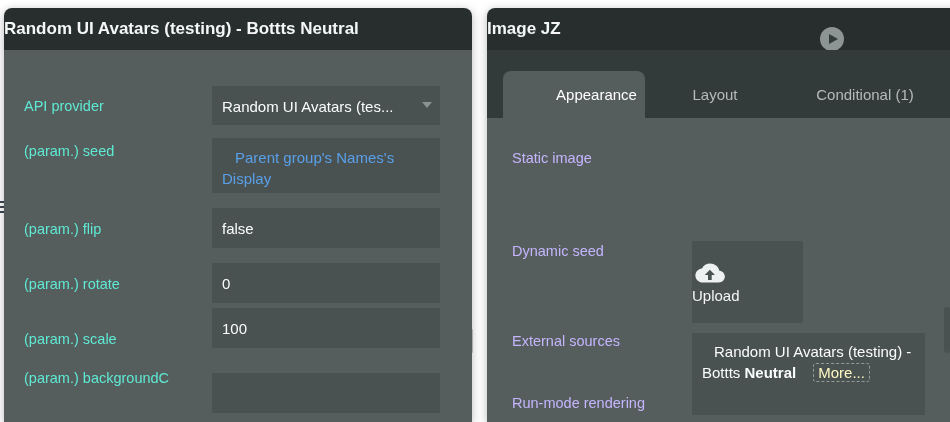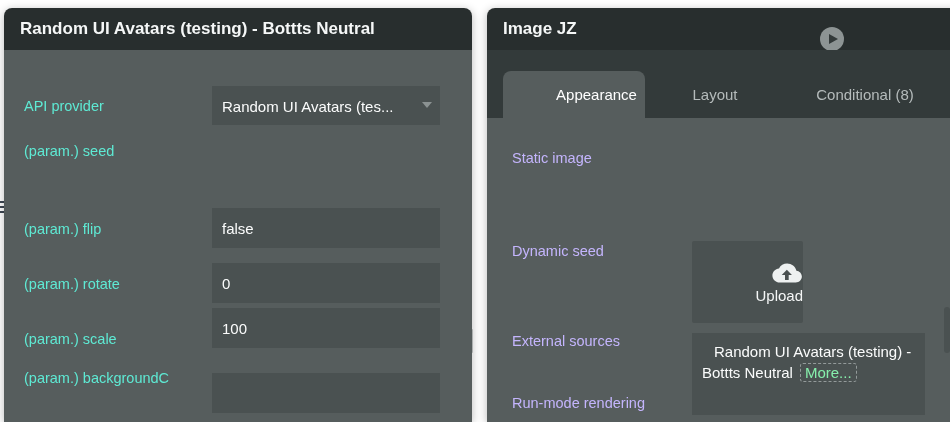--- a/index.html
+++ b/index.html
@@ -2,21 +2,21 @@
 <html><head>
 <meta charset="utf-8">
 <style>
   html,body{margin:0;padding:0;background:#e9e9e9;}
   *{box-sizing:border-box;font-family:"Liberation Sans",sans-serif;}
   #stage{position:relative;width:950px;height:422px;background:#ffffff;overflow:hidden;}
 
   .panel{position:absolute;top:8px;box-shadow:0 2px 10px rgba(0,0,0,.28);}
   .panel-header{position:absolute;left:0;top:0;width:100%;height:42px;background:#282e2e;
     border-radius:8px 8px 0 0;color:#f5f7f7;font-size:17px;font-weight:700;
-    line-height:42px;padding-left:16px;white-space:nowrap;overflow:hidden;}
+    line-height:42px;padding-left:0;white-space:nowrap;overflow:hidden;}
   .panel-body{position:absolute;left:0;top:42px;width:100%;bottom:0;background:#565d5d;}
 
   
   #left-panel{left:4px;width:468px;height:414px;border-radius:8px 8px 0 0;}
   .lrow-label{position:absolute;left:20px;color:#5eead4;font-size:14.5px;white-space:nowrap;}
   .lfield{position:absolute;left:208px;width:228px;background:#4a5151;color:#fbfcfc;
     font-size:15px;}
   .lfield .val{position:absolute;left:10px;top:50%;transform:translateY(-50%);white-space:nowrap;}
   .caret{width:0;height:0;border-left:5.5px solid transparent;border-right:5.5px solid transparent;
     border-top:6.5px solid #8b9292;position:absolute;}
@@ -26,27 +26,27 @@
   #right-panel{left:487px;width:478px;height:414px;border-radius:8px 0 0 0;}
   #right-panel .panel-header{border-radius:8px 0 0 0;}
   .tab-strip{position:absolute;left:0;top:42px;width:100%;height:68px;background:#333a3a;}
   .tab{position:absolute;bottom:0;height:47px;line-height:47px;text-align:center;
     font-size:15px;color:#b5bbbb;cursor:default;}
   .tab.active{background:#565d5d;border-radius:8px 8px 0 0;color:#ffffff;padding-left:45px;}
   #right-panel .panel-body{top:110px;}
   .rrow-label{position:absolute;left:25px;color:#c4b5fd;font-size:14.5px;white-space:nowrap;}
 
   .upload-btn{position:absolute;left:205px;top:123px;width:111px;height:82px;background:#4a5151;
-    border-radius:2px;display:flex;flex-direction:column;align-items:flex-end;justify-content:center;
+    border-radius:2px;display:flex;flex-direction:column;align-items:flex-start;justify-content:center;
     color:#f4f6f6;font-size:15px;gap:1px;}
   .dyn-field{position:absolute;left:205px;top:215px;width:233px;height:82px;background:#4a5151;
     color:#fbfcfc;font-size:15px;line-height:21px;padding:8px 8px 0 10px;text-indent:12px;}
-  .dyn-field b{font-weight:400;margin-top:36px;}
+  .dyn-field b{font-weight:700;margin-top:36px;}
   .more-pill{display:inline-block;text-indent:0;border:1px dashed #939a9a;border-radius:3px;
-    color:#86efac;padding:0 4px;margin-left:7px;line-height:17px;}
+    color:#fef9c3;padding:0 4px;margin-left:17px;line-height:17px;}
   .dropdown{position:absolute;background:#4a5151;color:#fbfcfc;font-size:15px;}
 
   
   .hicon{position:absolute;top:19px;}
   .circle-icon{width:24px;height:24px;border-radius:50%;background:#8d9494;position:relative;}
   .play-tri{position:absolute;left:9px;top:6.5px;width:0;height:0;
     border-top:5.5px solid transparent;border-bottom:5.5px solid transparent;
     border-left:9px solid #333a3a;}
   .info-i{position:absolute;left:0;top:0;width:100%;height:100%;color:#333a3a;
     font-weight:700;font-size:15px;text-align:center;line-height:24px;font-family:"Liberation Serif",serif;}
@@ -82,20 +82,23 @@
     <div class="panel-header">Random UI Avatars (testing) - Bottts Neutral</div>
     <div class="panel-body">
 
       <div class="lrow-label" style="top:48px">API provider</div>
       <div class="lfield" style="top:36px;height:39px">
         <span class="val">Random UI Avatars (tes...</span>
         <span class="caret" style="right:8px;top:16px"></span>
       </div>
 
       <div class="lrow-label" style="top:93px">(param.) seed</div>
+      <div class="lfield blue-val" style="top:88px;height:55px">
+        <span>Parent group's Names's Display</span>
+      </div>
 
       <div class="lrow-label" style="top:171px">(param.) flip</div>
       <div class="lfield" style="top:158px;height:40px">
         <span class="val">false</span>
       </div>
 
       <div class="lrow-label" style="top:226px">(param.) rotate</div>
       <div class="lfield" style="top:213px;height:40px">
         <span class="val">0</span>
       </div>
@@ -127,21 +130,21 @@
       <span class="comment-tail"></span>
     </div>
     <div class="hicon close-x" style="left:442px;top:20px">
       <span></span>
         <span></span>
     </div>
 
     <div class="tab-strip">
       <div class="tab active" style="left:16px;width:142px">Appearance</div>
       <div class="tab" style="left:158px;width:140px">Layout</div>
-      <div class="tab" style="left:298px;width:160px">Conditional (8)</div>
+      <div class="tab" style="left:298px;width:160px">Conditional (1)</div>
     </div>
 
     <div class="panel-body">
 
       <div class="rrow-label" style="top:32px">Static image</div>
       <div class="upload-btn">
         <svg width="34" height="25" viewBox="0 0 24 17">
           <path fill="#eef1f1" d="M19.35 6.54C18.67 3.59 15.94 1.5 12.8 1.5c-2.5 0-4.67 1.34-5.75 3.39C4.44 5.17 2.4 7.27 2.4 9.85c0 2.76 2.33 5 5.2 5h11.3c2.4 0 4.3-1.87 4.3-4.17 0-2.2-1.77-3.99-3.85-4.14z"></path>
           <path fill="#4a5151" d="M13.9 9.6v3.4h-2.6V9.6H9l3.6-3.7 3.6 3.7h-2.3z"></path>
         </svg>

